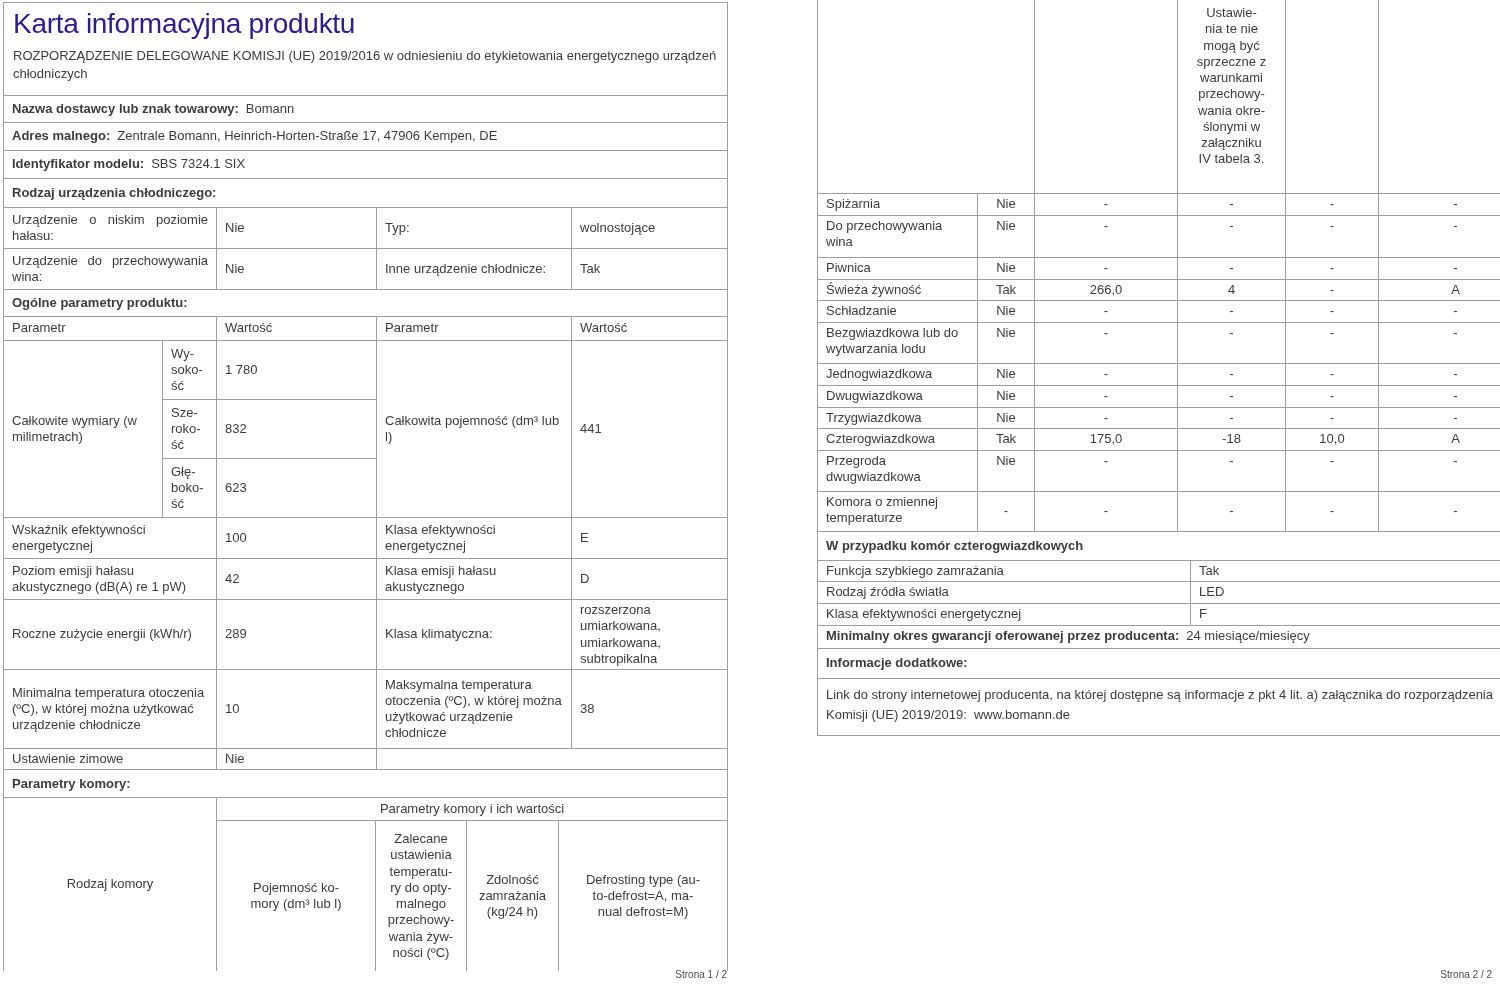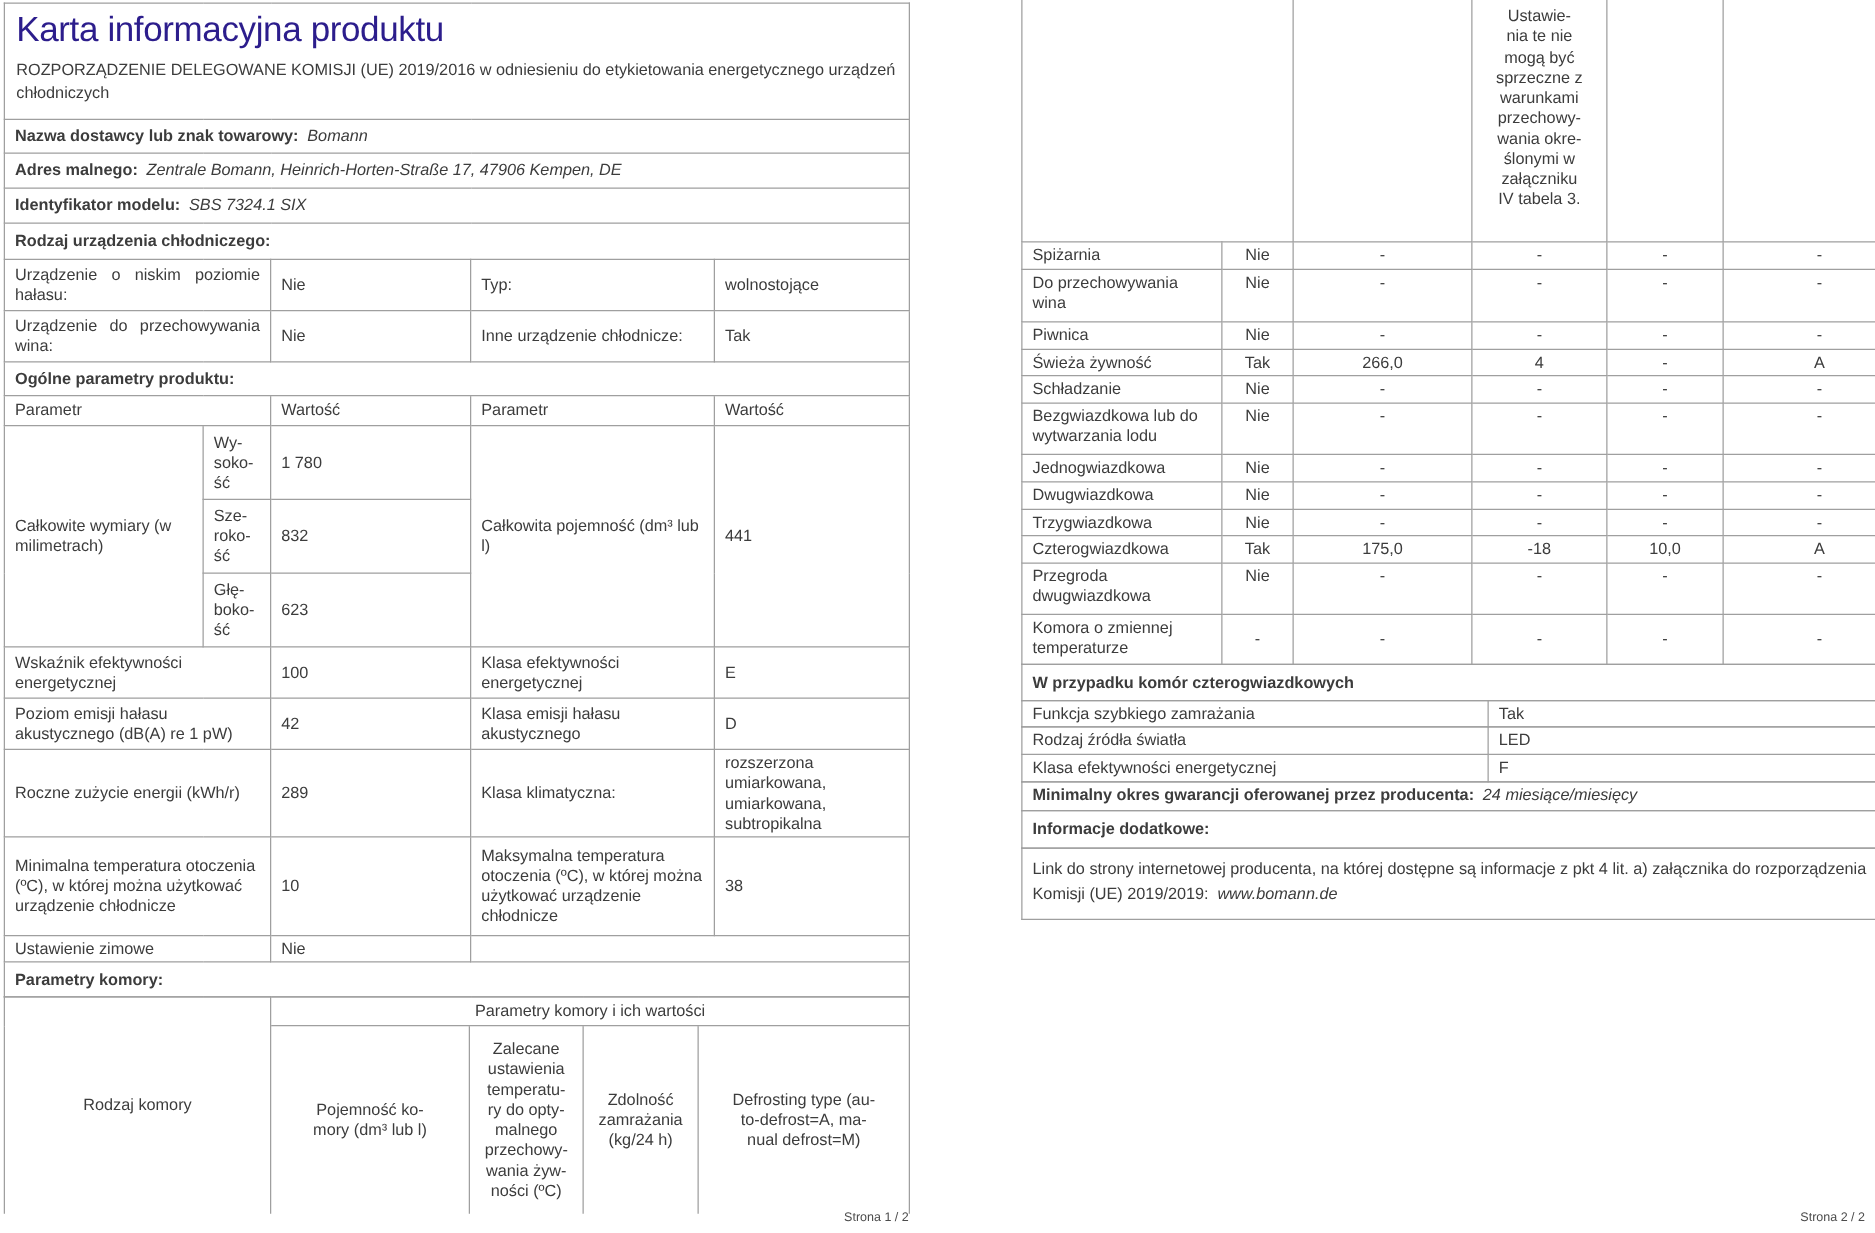--- a/index.html
+++ b/index.html
@@ -13,21 +13,21 @@
   .b{font-weight:bold;}
   .page1{position:absolute;left:3px;top:2px;width:724px;}
   .page2{position:absolute;left:817px;top:0;width:715px;}
   .titlecell{padding:5px 9px 8px 9px;}
   .title{font-size:28px;font-weight:normal;color:#2c1d8c;letter-spacing:-0.3px;margin:0 0 7px 0;line-height:1.15;}
   .subtitle{line-height:1.4;}
   .pre{white-space:pre-line;}
   .ctr{text-align:center;}
   .vtop{vertical-align:top;}
   .jst{text-align:justify;}
-  .val{margin-left:7px;font-style:italic;}
+  .val{margin-left:7px;}
   .nt{border-top:none;}
   .nb td{border-bottom:none;}
   .footer{position:absolute;top:969px;font-size:10px;color:#4c4c4c;}
   .f1{right:773px;}
   .f2{right:8px;}
 </style>
 </head>
 <body>
 
 <div class="page1">

